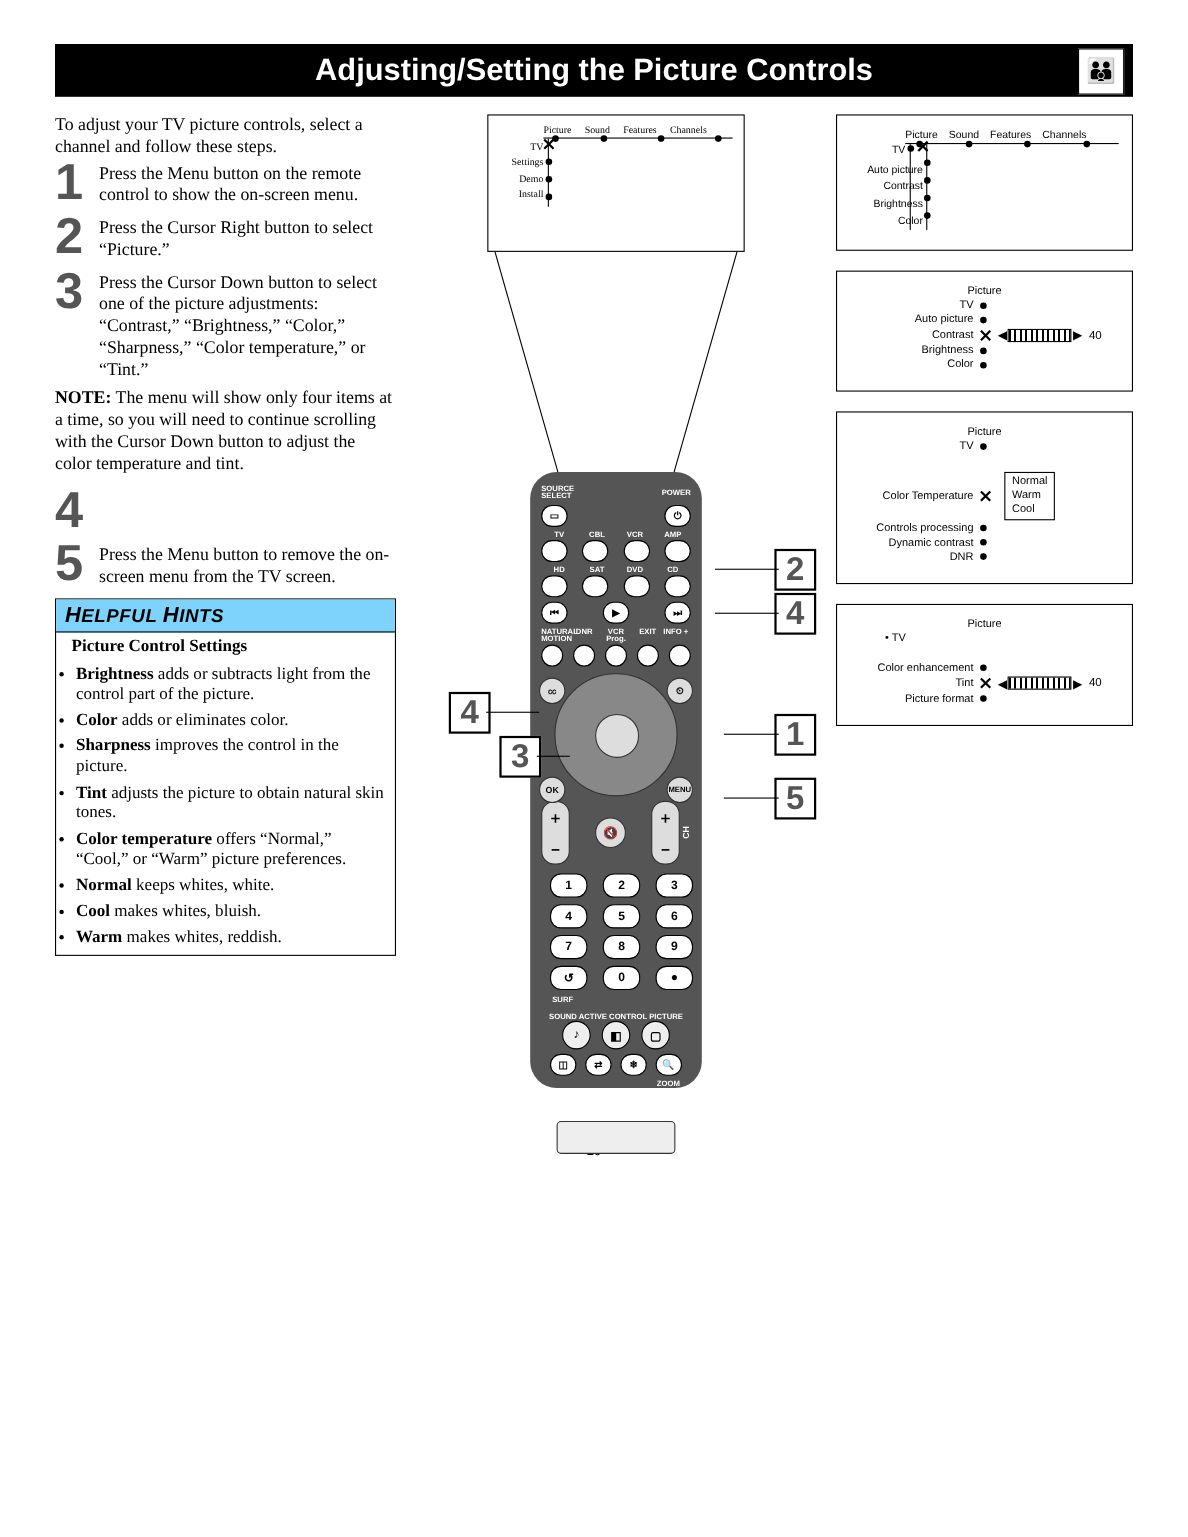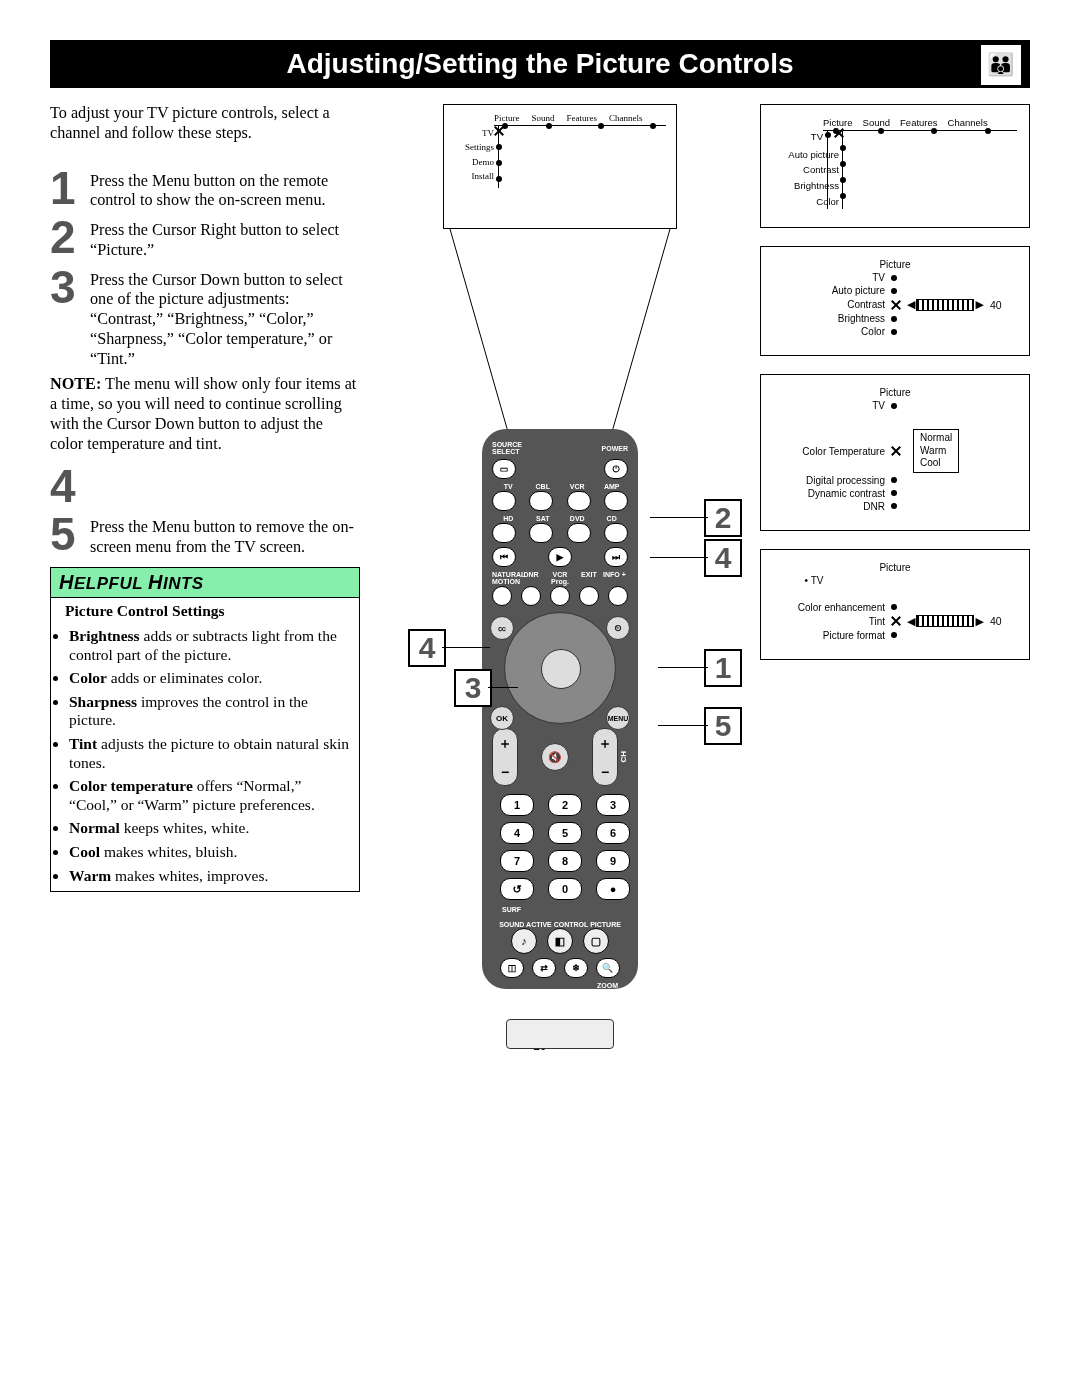--- a/index.html
+++ b/index.html
@@ -39,21 +39,21 @@
   .columns {
     display: flex;
     gap: 18px;
     margin-top: 16px;
   }
   .leftcol {
     width: 310px;
     font-size: 16.2px;
     line-height: 1.22;
   }
-  .intro { margin-bottom: 24px; }
+  .intro { margin-bottom: 1px; }
   .step {
     display: flex;
     align-items: flex-start;
     margin-bottom: 6px;
   }
   .step-num {
     font-family: Arial, Helvetica, sans-serif;
     font-weight: 900;
     font-size: 46px;
     color: #555;
@@ -62,21 +62,21 @@
     line-height: 0.9;
   }
   .step-text { padding-top: 4px; }
   .note { margin: 6px 0 12px 0; }
   .note b { font-weight: bold; }
   .hints {
     border: 1px solid #000;
     margin-top: 10px;
   }
   .hints-header {
-    background: #86efac;
+    background: #7dd3fc;
     font-family: Arial, Helvetica, sans-serif;
     font-style: italic;
     font-weight: bold;
     font-variant: small-caps;
     font-size: 17px;
     padding: 2px 8px;
     border-bottom: 1px solid #000;
     letter-spacing: 0.5px;
   }
   .hints ul {
@@ -263,21 +263,21 @@
         </div>
         <div class="subhead">Picture Control Settings</div>
         <ul>
           <li><b>Brightness</b><span> adds or subtracts light from the control part of the picture.</span></li>
           <li><b>Color</b><span> adds or eliminates color.</span></li>
           <li><b>Sharpness</b><span> improves the control in the picture.</span></li>
           <li><b>Tint</b><span> adjusts the picture to obtain natural skin tones.</span></li>
           <li><b>Color temperature</b><span> offers “Normal,” “Cool,” or “Warm” picture preferences.</span></li>
           <li><b>Normal</b><span> keeps whites, white.</span></li>
           <li><b>Cool</b><span> makes whites, bluish.</span></li>
-          <li><b>Warm</b><span> makes whites, improves.</span></li>
+          <li><b>Warm</b><span> makes whites, reddish.</span></li>
         </ul>
       </div>
     </div>
 
     <div class="midcol">
 
       <div style="border:1px solid #000; padding:8px 6px 40px 6px; width:220px; margin:0 auto;">
         <div class="osd-tabs" style="margin-left:44px; gap:12px; font-size:9px;">
           <span>Picture</span>
           <span>Sound</span>
@@ -523,21 +523,21 @@
           <div class="row2">
             <div class="lab">Color Temperature</div>
             <span class="xmark"></span>
             <div class="opt-box">
               <div>Normal</div>
               <div>Warm</div>
               <div>Cool</div>
             </div>
           </div>
           <div class="row2">
-              <div class="lab">Digital processing</div>
+              <div class="lab">Controls processing</div>
               <span class="dot"></span>
             </div>
           <div class="row2">
               <div class="lab">Dynamic contrast</div>
               <span class="dot"></span>
             </div>
           <div class="row2">
               <div class="lab">DNR</div>
               <span class="dot"></span>
             </div>

